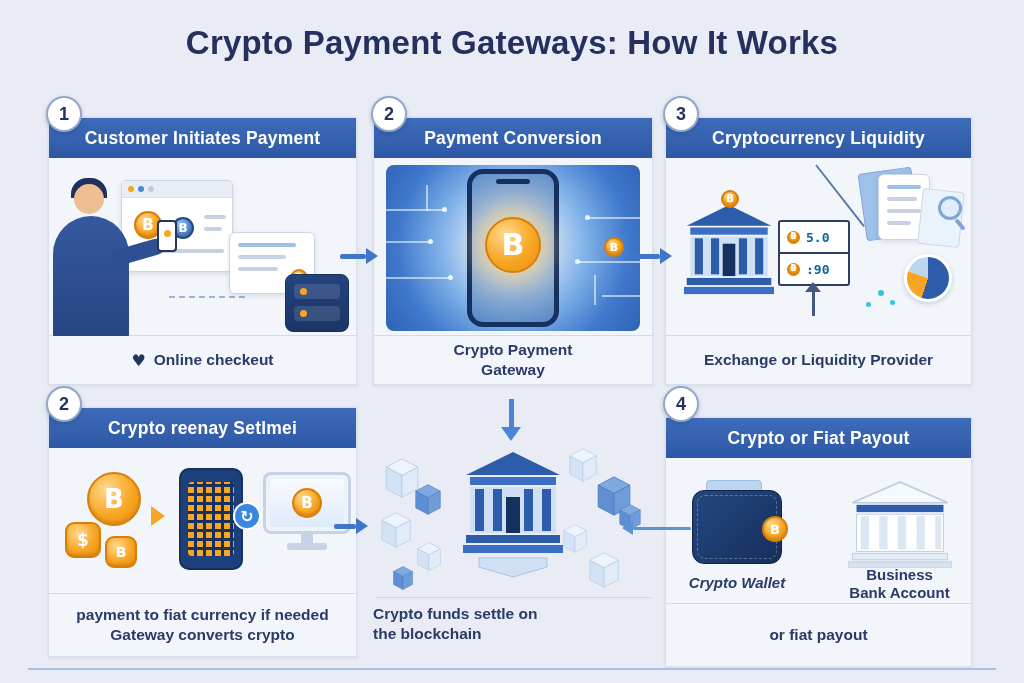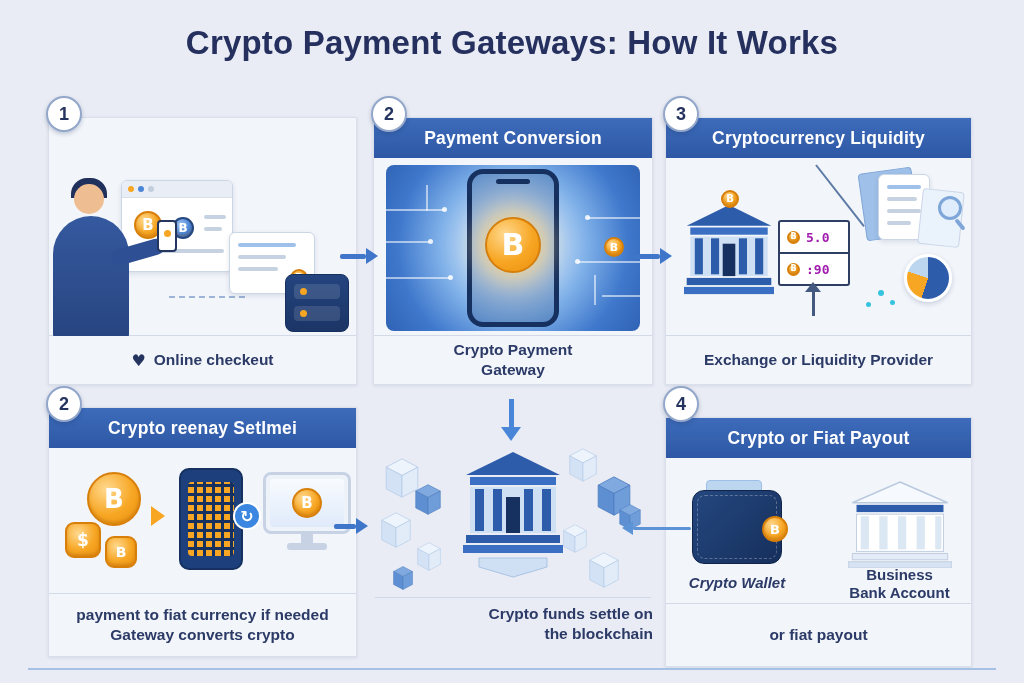--- a/index.html
+++ b/index.html
@@ -47,32 +47,33 @@
              border-top:14px solid #4a86d8;}
   .arr-u .ab{width:3px;background:#44597f;}
   .arr-u .ah{width:0;height:0;border-left:8px solid transparent;border-right:8px solid transparent;
              border-bottom:10px solid #44597f;}
   .cl{position:absolute;background:rgba(255,255,255,.55);height:2px;}
   .cdot{position:absolute;width:5px;height:5px;border-radius:50%;background:rgba(255,255,255,.85);}
   .ledger{position:absolute;background:#fff;border:2px solid #2f3f63;border-radius:3px;box-sizing:border-box;}
   .lrow{display:flex;align-items:center;gap:6px;height:30px;padding-left:7px;position:relative;}
   .lrow + .lrow{border-top:2px solid #2f3f63;}
   .lcoin{position:relative !important;width:13px;height:13px;font-size:8px;flex:0 0 13px;}
-  .lnum{font-family:"DejaVu Sans Mono",monospace;font-size:13px;font-weight:bold;color:#a21caf;}
+  .lnum{font-family:"DejaVu Sans Mono",monospace;font-size:13px;font-weight:bold;color:#0369a1;}
   .lbl{position:absolute;text-align:center;color:#2b3a66;font-weight:bold;font-size:15px;line-height:18px;}
   .glyph-icon{font-family:"DejaVu Sans",sans-serif;}
 </style>
 </head>
 <body>
 
 <div class="canvas">
 
   <h1 class="title">Crypto Payment Gateways: How It Works</h1>
 
   <section class="panel" style="left:48px;top:117px;width:309px;height:268px;">
+    <div class="banner">Customer Initiates Payment</div>
     <div class="illus" style="bottom:48px;">
 
       <div class="win" style="left:72px;top:22px;width:112px;height:92px;z-index:1;">
         <div class="winbar"></div>
         <span class="wdot" style="left:6px;background:#f7a623;"></span>
         <span class="wdot" style="left:16px;background:#4a86d8;"></span>
         <span class="wdot" style="left:26px;background:#c3cedd;"></span>
         <div class="coin" style="left:12px;top:30px;width:28px;height:28px;font-size:15px;">
             <span>B</span>
           </div>
@@ -363,21 +364,21 @@
         <rect x="30" y="39" width="9" height="42" fill="#2d5cab"></rect>
         <rect x="61" y="39" width="9" height="42" fill="#2d5cab"></rect>
         <rect x="79" y="39" width="9" height="42" fill="#2d5cab"></rect>
         <rect x="43" y="47" width="14" height="36" fill="#16305f"></rect>
         <rect x="3" y="85" width="94" height="8" fill="#2d5cab"></rect>
         <rect x="0" y="95" width="100" height="8" fill="#3a6fc4"></rect>
         <polygon points="16,108 84,108 84,117 50,127 16,117" fill="#cfe0f5" stroke="#a9c3e4"></polygon>
       </svg>
     </div>
     <div class="abs" style="left:2px;right:2px;top:157px;height:1px;background:#cfd8e6;"></div>
-    <div class="abs" style="left:0;right:0;top:164px;display:flex;flex-direction:column;align-items:flex-end;">
+    <div class="abs" style="left:0;right:0;top:164px;display:flex;flex-direction:column;align-items:flex-start;">
       <span class="cap">Crypto funds settle on</span>
       <span class="cap">the blockchain</span>
     </div>
   </div>
 
   <section class="panel" style="left:665px;top:417px;width:307px;height:250px;">
     <div class="banner">Crypto or Fiat Payout</div>
     <div class="illus" style="bottom:62px;">
 
       <div class="abs" style="left:40px;top:22px;width:54px;height:20px;background:#bcd6f0;border:1px solid #9cbfe8;border-radius:4px;"></div>

